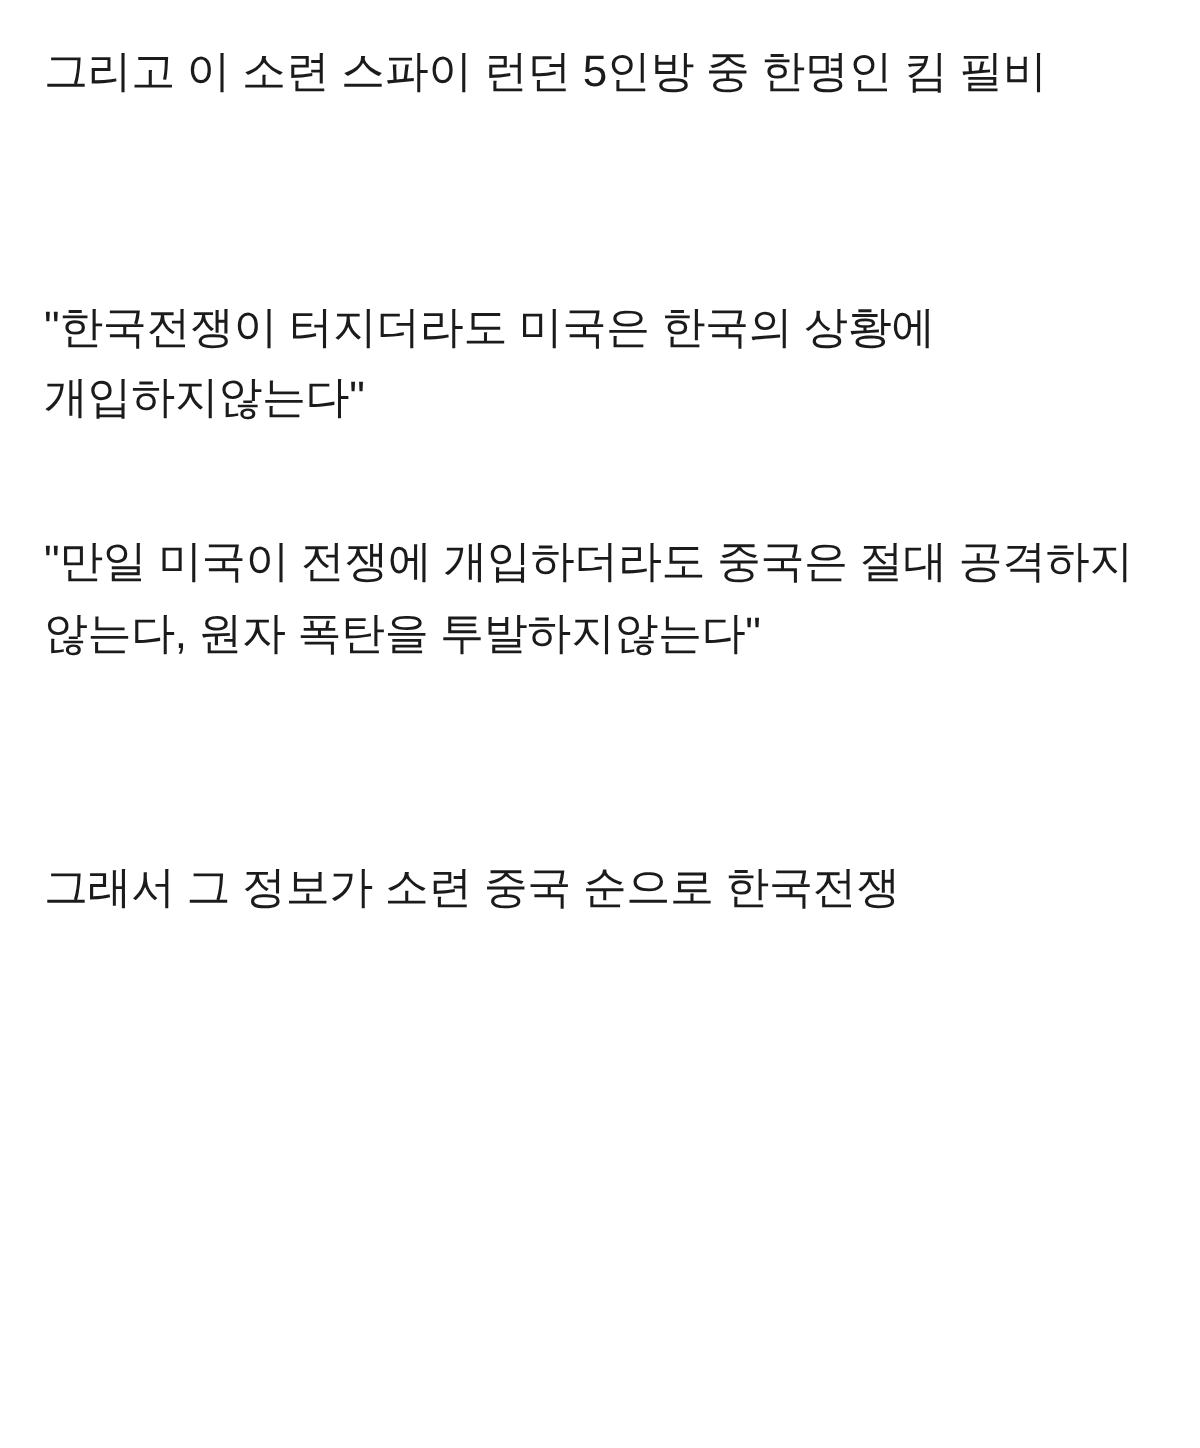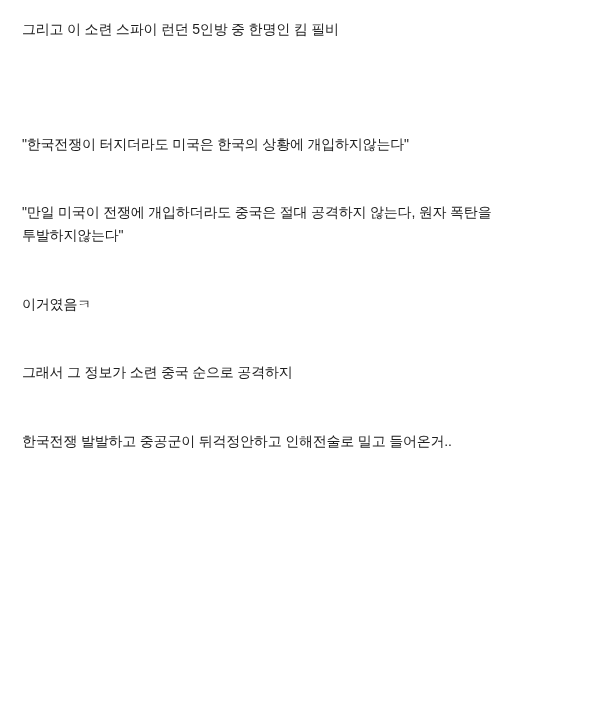--- a/index.html
+++ b/index.html
@@ -15,21 +15,21 @@
     overflow: hidden;
   }
   .page {
     box-sizing: border-box;
     width: 600px;
     height: 724px;
     padding: 18px 22px 0 22px;
     background: #ffffff;
   }
   .para {
-    font-size: 14px;
+    font-size: 22px;
     line-height: 1.62;
     letter-spacing: -0.2px;
     color: #1b1b1b;
     margin: 0;
     padding: 0;
     white-space: pre-wrap;
     word-break: keep-all;
   }
   .gap-1 { height: 46px; }
   .gap-2 { height: 46px; }
@@ -49,23 +49,21 @@
   <div class="gap-1"></div>
 
   <div class="gap-2"></div>
 
   <p class="para block">"한국전쟁이 터지더라도 미국은 한국의 상황에 개입하지않는다"</p>
   <div class="gap-3"></div>
 
   <p class="para block">"만일 미국이 전쟁에 개입하더라도 중국은 절대 공격하지 않는다, 원자 폭탄을 투발하지않는다"</p>
   <div class="gap-4"></div>
 
-  <p class="para block">이거였음ㅋ</p>
   <div class="gap-5"></div>
 
-  <p class="para block">그래서 그 정보가 소련 중국 순으로 공격하지</p>
+  <p class="para block">그래서 그 정보가 소련 중국 순으로 한국전쟁</p>
   <div class="gap-6"></div>
 
-  <p class="para block">한국전쟁 발발하고 중공군이 뒤걱정안하고 인해전술로 밀고 들어온거..</p>
   <div class="gap-7"></div>
 
 
 </div>
 
 </body></html>

